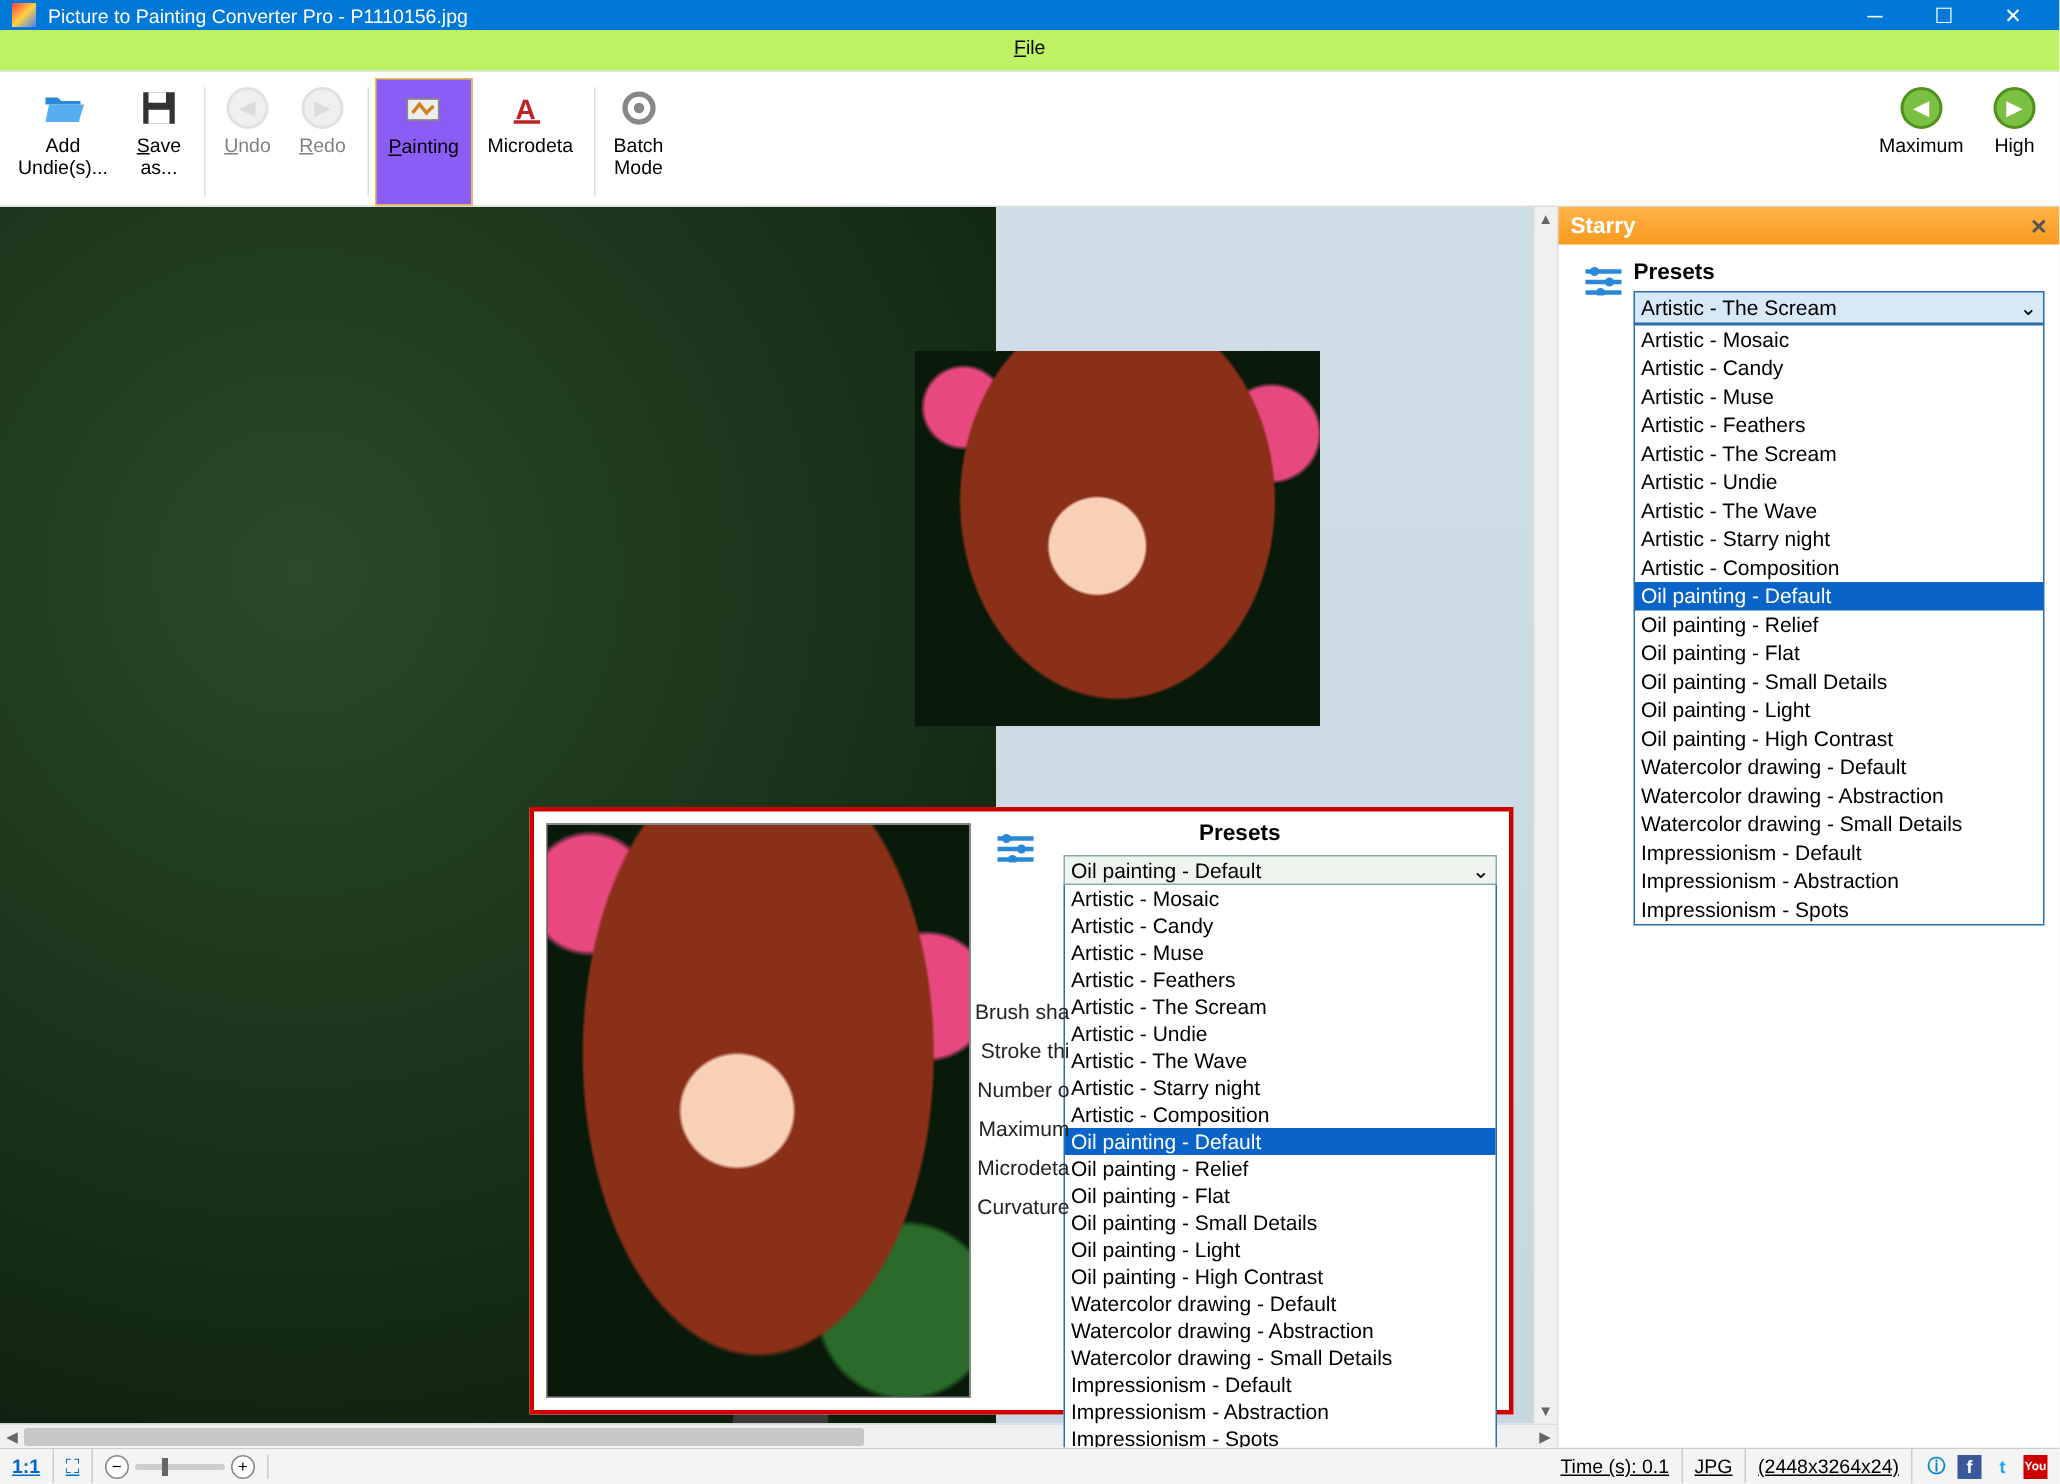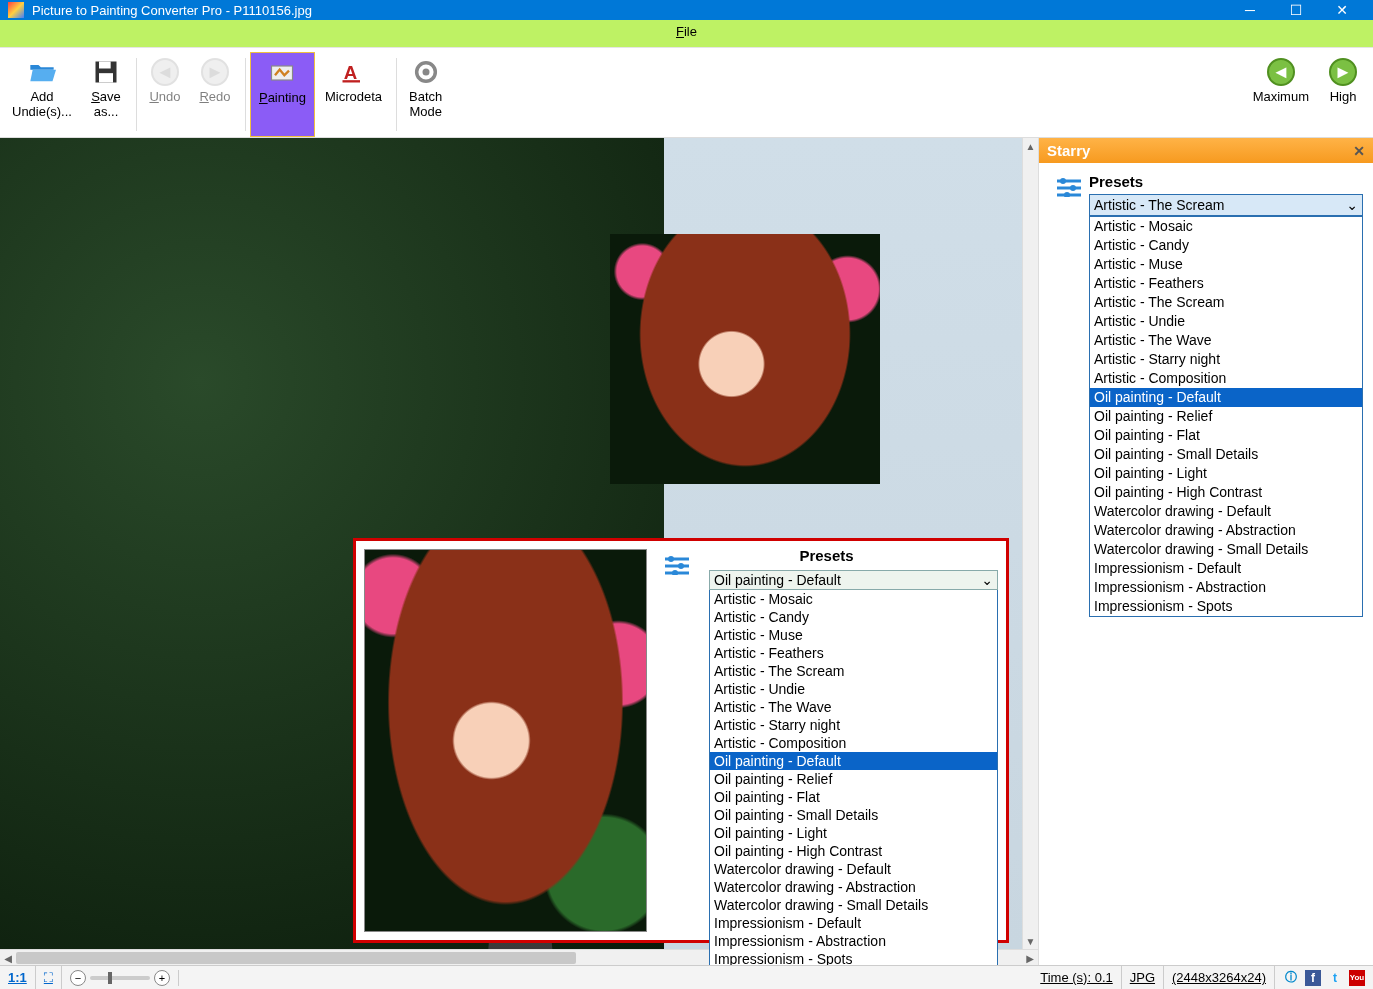--- a/index.html
+++ b/index.html
@@ -350,20 +350,28 @@
             <div class="opt">Oil painting - Flat</div>
             <div class="opt">Oil painting - Small Details</div>
             <div class="opt">Oil painting - Light</div>
             <div class="opt">Oil painting - High Contrast</div>
             <div class="opt">Watercolor drawing - Default</div>
             <div class="opt">Watercolor drawing - Abstraction</div>
             <div class="opt">Watercolor drawing - Small Details</div>
             <div class="opt">Impressionism - Default</div>
             <div class="opt">Impressionism - Abstraction</div>
             <div class="opt">Impressionism - Spots</div>
+          </div>
+        <div class="labels" id="inset-labels">
+            <div>Brush sha</div>
+            <div>Stroke thi</div>
+            <div>Number o</div>
+            <div>Maximum</div>
+            <div>Microdeta</div>
+            <div>Curvature</div>
           </div>
       </div>
     </div>
   </div>
 
   <div class="toolbox">
     <div class="toolbox-hdr">
       <span style="flex:1">Starry</span>
       <span class="close">✕</span>
     </div>

